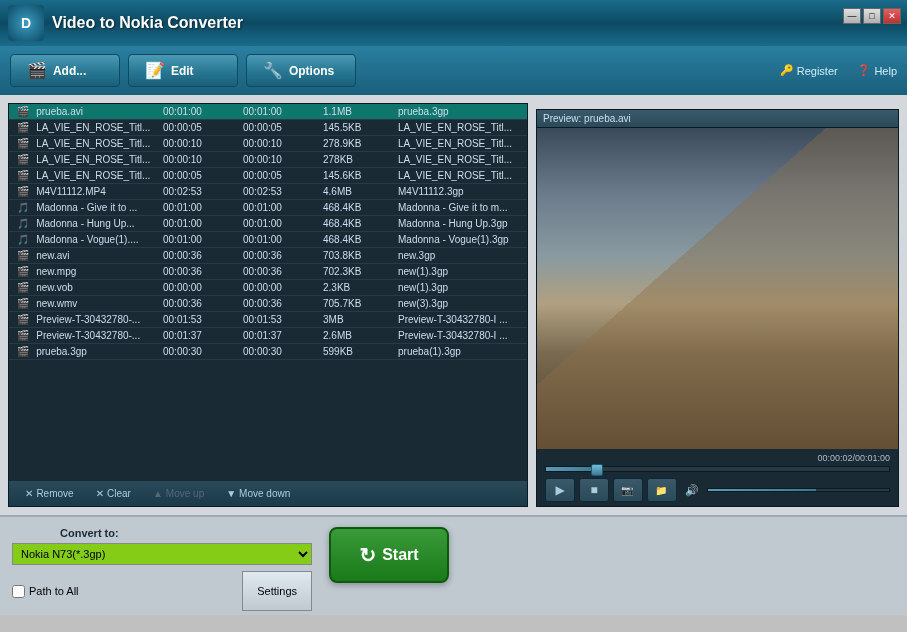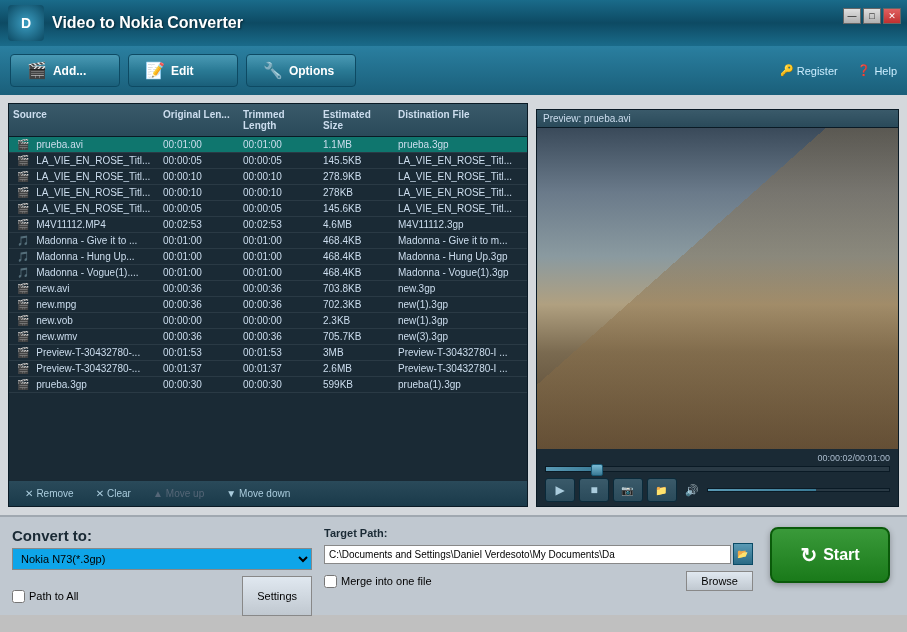--- a/index.html
+++ b/index.html
@@ -262,34 +262,35 @@
       padding: 10px 12px;
       display: flex;
       align-items: flex-start;
       gap: 12px;
       height: 100px;
       border-top: 2px solid #a0a8b0;
     }
     .convert-to-section { flex: 0 0 300px; }
     .convert-to-label {
       font-weight: bold;
-      font-size: 15px;
+      font-size: 11px;
       color: #1a2a35;
       margin-bottom: 4px;
+      margin-left: 48px;
     }
     .convert-select-row {
       display: flex;
       align-items: center;
       gap: 4px;
     }
     .convert-select {
       flex: 1;
       padding: 3px 4px;
       border: 1px solid #888;
-      background: #0ea5e9;
+      background: #84cc16;
       font-size: 11px;
     }
     .apply-all-row {
       display: flex;
       align-items: center;
       gap: 4px;
       margin-top: 6px;
     }
     .apply-all-row input { cursor: pointer; }
     .settings-btn {
@@ -408,27 +409,20 @@
   </a>
   <a class="toolbar-link" style="margin-left:12px;">
     <span>❓</span>
     <span>Help</span>
   </a>
 </div>
 
 <div class="main-content">
 
   <div class="file-list-panel">
-    <div class="file-list-header">
-      <span>Source</span>
-      <span>Original Len...</span>
-      <span>Trimmed Length</span>
-      <span>Estimated Size</span>
-      <span>Distination File</span>
-    </div>
     <div class="file-list-body" id="file-list-body">
     <div class="file-row selected">
     <span><span style="font-size:10px;">🎬</span> prueba.avi</span>
     <span>00:01:00</span>
     <span>00:01:00</span>
     <span>1.1MB</span>
     <span>prueba.3gp</span>
   </div>
         <div class="file-row">
     <span><span style="font-size:10px;">🎬</span> LA_VIE_EN_ROSE_Titl...</span>
@@ -593,32 +587,20 @@
         <option>Nokia 5800(*.3gp)</option>
       </select>
     </div>
     <div class="apply-all-row">
       <input type="checkbox" style="">
       <span>Path to All</span>
       <button class="settings-btn">Settings</button>
     </div>
   </div>
 
-  <div class="target-path-section">
-    <div class="target-path-label">Target Path:</div>
-    <div class="target-path-row">
-      <input type="text" class="target-path-input" value="C:\Documents and Settings\Daniel Verdesoto\My Documents\Da" style="">
-      <div class="browse-icon-btn" style="font-size:9px;">📂</div>
-    </div>
-    <div class="merge-row">
-      <input type="checkbox" style="">
-      <span>Merge into one file</span>
-      <button class="browse-btn">Browse</button>
-    </div>
-  </div>
 
   <div class="start-section">
     <button class="start-btn">
       <span style="font-size:20px;">↻</span>
       <span>Start</span>
     </button>
   </div>
 </div>
 
 </body></html>

